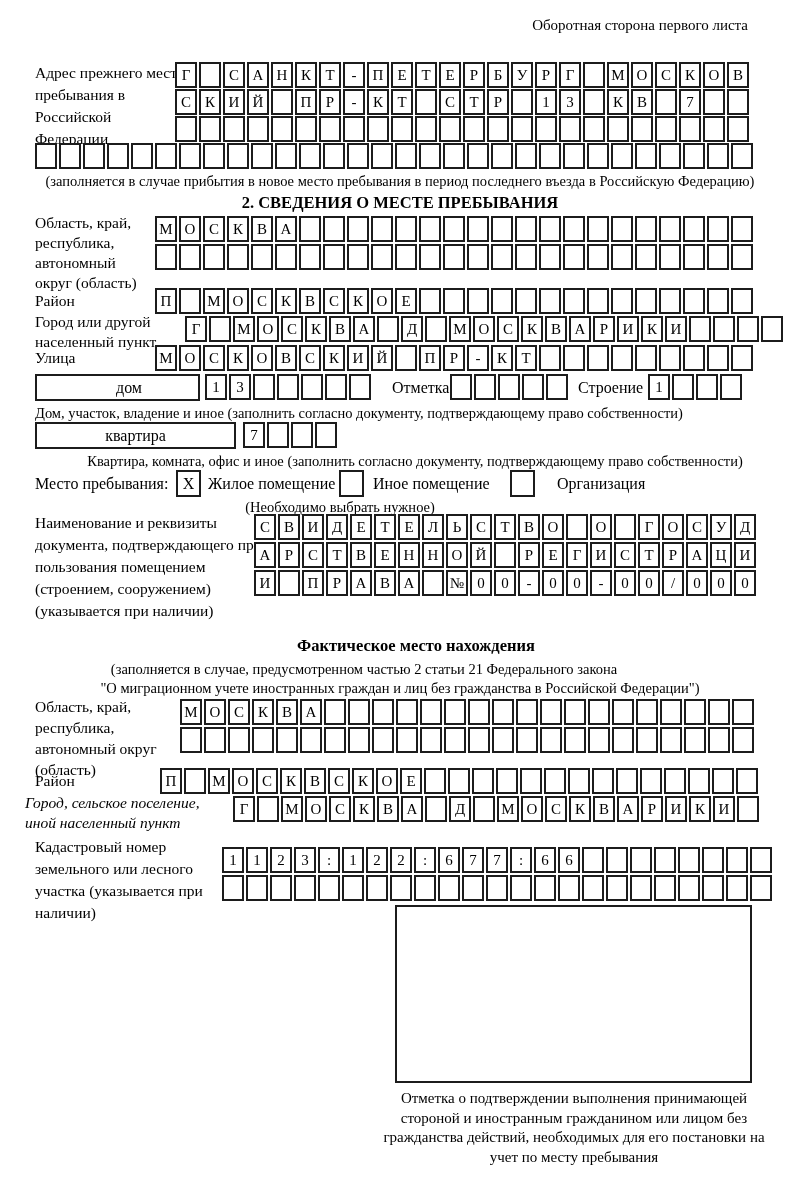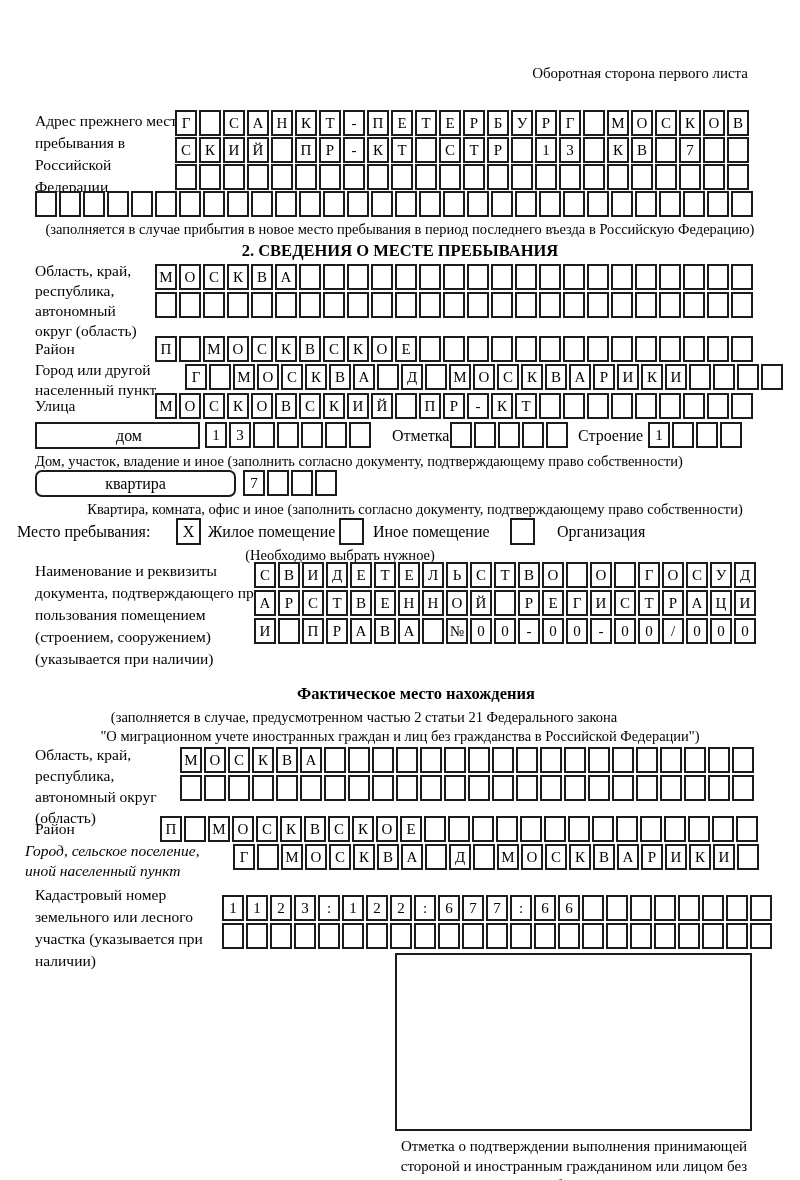--- a/index.html
+++ b/index.html
@@ -4,21 +4,21 @@
 <style>
   * { margin:0; padding:0; box-sizing:border-box; }
   html,body { background:#ffffff; }
   body {
     position:relative;
     width:800px; height:1180px;
     font-family:"Liberation Serif","DejaVu Serif",serif;
     color:#000;
     overflow:hidden;
   }
-  .abs { position:absolute;margin-top:48px; }
+  .abs { position:absolute; }
   .cells { display:flex; }
   .cell {
     flex:0 0 auto;
     width:22px; height:26px;
     border:2px solid #1c1c1c;
     margin-right:2px;
     display:flex; align-items:center; justify-content:center;
     font-size:15px; line-height:1;
     background:#fff;
   }
@@ -322,30 +322,30 @@
   </div>
 <div class="abs inline-label" style="left:578px; top:378px;">Строение</div>
 <div class="abs cells" style="left:648px; top:374px;">
     <span class="cell">1</span>
     <span class="cell"></span>
     <span class="cell"></span>
     <span class="cell"></span>
   </div>
 <div class="abs note" style="left:35px; top:404px; width:760px;">Дом, участок, владение и иное (заполнить согласно документу, подтверждающему право собственности)</div>
 
-<div class="abs wide-box" style="left:35px; top:422px; width:201px;border-radius:7px;">квартира</div>
+<div class="abs wide-box" style="left:35px; top:422px; width:201px;">квартира</div>
 <div class="abs cells" style="left:243px; top:422px;">
     <span class="cell">7</span>
     <span class="cell"></span>
     <span class="cell"></span>
     <span class="cell"></span>
   </div>
 <div class="abs note" style="left:35px; top:452px; width:760px;text-align:center;">Квартира, комната, офис и иное (заполнить согласно документу, подтверждающему право собственности)</div>
 
-<div class="abs inline-label" style="left:17px; top:474px;">Место пребывания:</div>
+<div class="abs inline-label" style="left:35px; top:474px;">Место пребывания:</div>
 <div class="abs checkbox" style="left:176px; top:470px;">X</div>
 <div class="abs inline-label" style="left:208px; top:474px;">Жилое помещение</div>
 <div class="abs checkbox" style="left:339px; top:470px;"></div>
 <div class="abs inline-label" style="left:373px; top:474px;">Иное помещение</div>
 <div class="abs checkbox" style="left:510px; top:470px;"></div>
 <div class="abs inline-label" style="left:557px; top:474px;">Организация</div>
 <div class="abs note center" style="left:175px; top:498px; width:330px;">(Необходимо выбрать нужное)</div>
 
 <div class="abs label" style="left:35px; top:512px; width:245px; line-height:22px;">Наименование и реквизиты документа, подтверждающего право пользования помещением (строением, сооружением) (указывается при наличии)</div>
 <div class="abs cells" style="left:254px; top:514px;">

